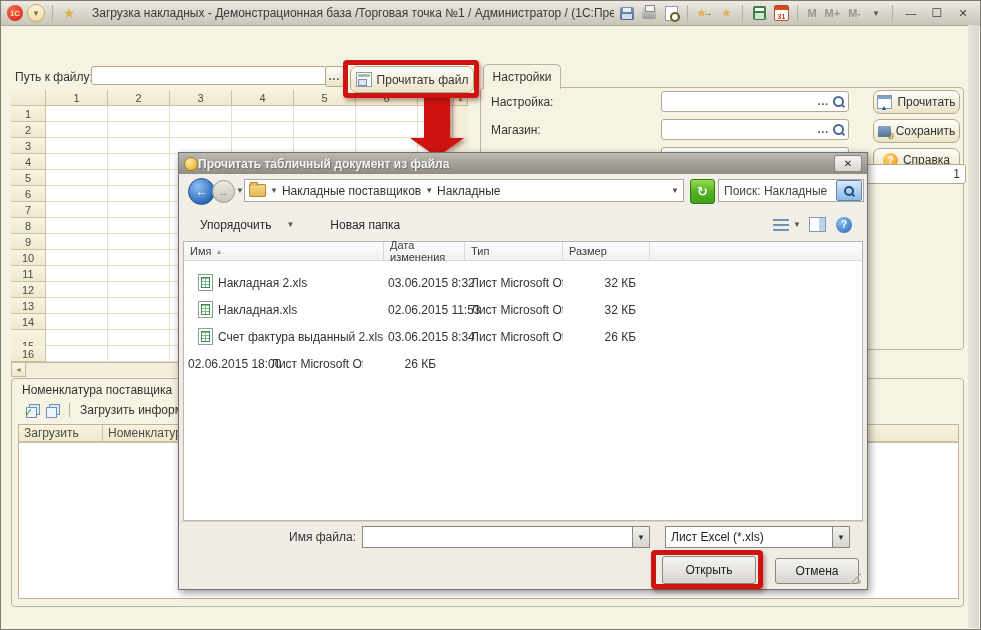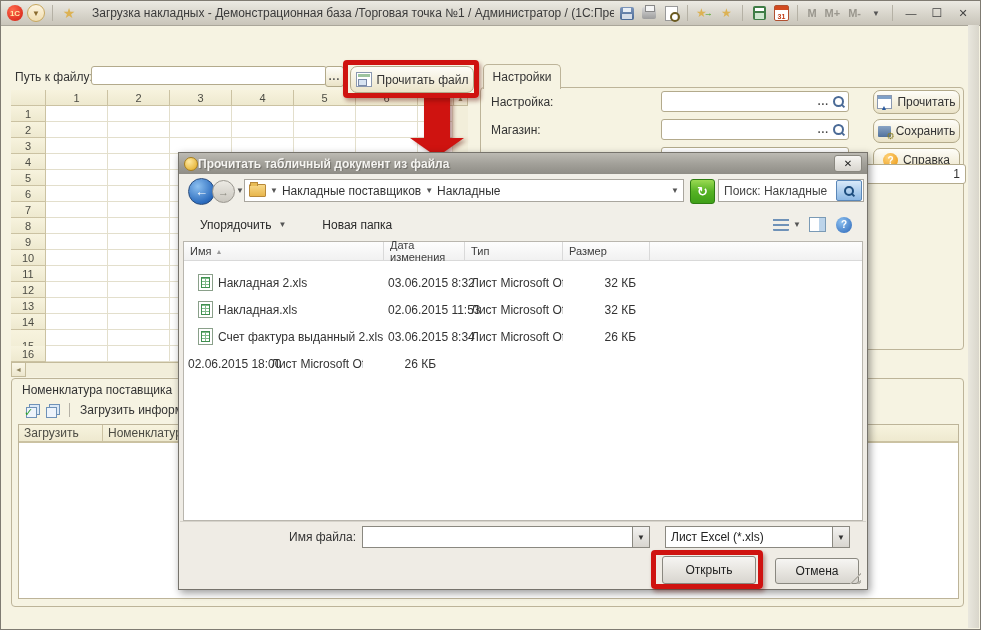--- a/index.html
+++ b/index.html
@@ -495,21 +495,21 @@
     <span class="abs refreshbtn" style="left:510px;top:5px;">↻</span>
     <div class="abs searchbox" style="left:538px;top:5px;width:146px;height:23px;">
       <span class="searchtxt">Поиск: Накладные</span>
       <span class="magbtn">
           <span class="maglens"></span>
         </span>
     </div>
   </div>
 
   <div class="toolrow">
-    <span class="tool-label" style="margin-left:16px;display:flex;align-items:center;gap:7px;">
+    <span class="tool-label" style="margin-left:16px;display:flex;align-items:center;gap:15px;">
       <span>Упорядочить</span>
         <span class="chev">▼</span>
     </span>
     <span class="tool-label" style="margin-left:28px;">Новая папка</span>
     <span style="flex:1;"></span>
     <span class="ic-listview"></span>
     <span class="chev" style="margin:0 8px 0 4px;">▼</span>
     <span class="ic-pane"></span>
     <span class="helpbtn" style="margin:0 14px 0 10px;">?</span>
   </div>

